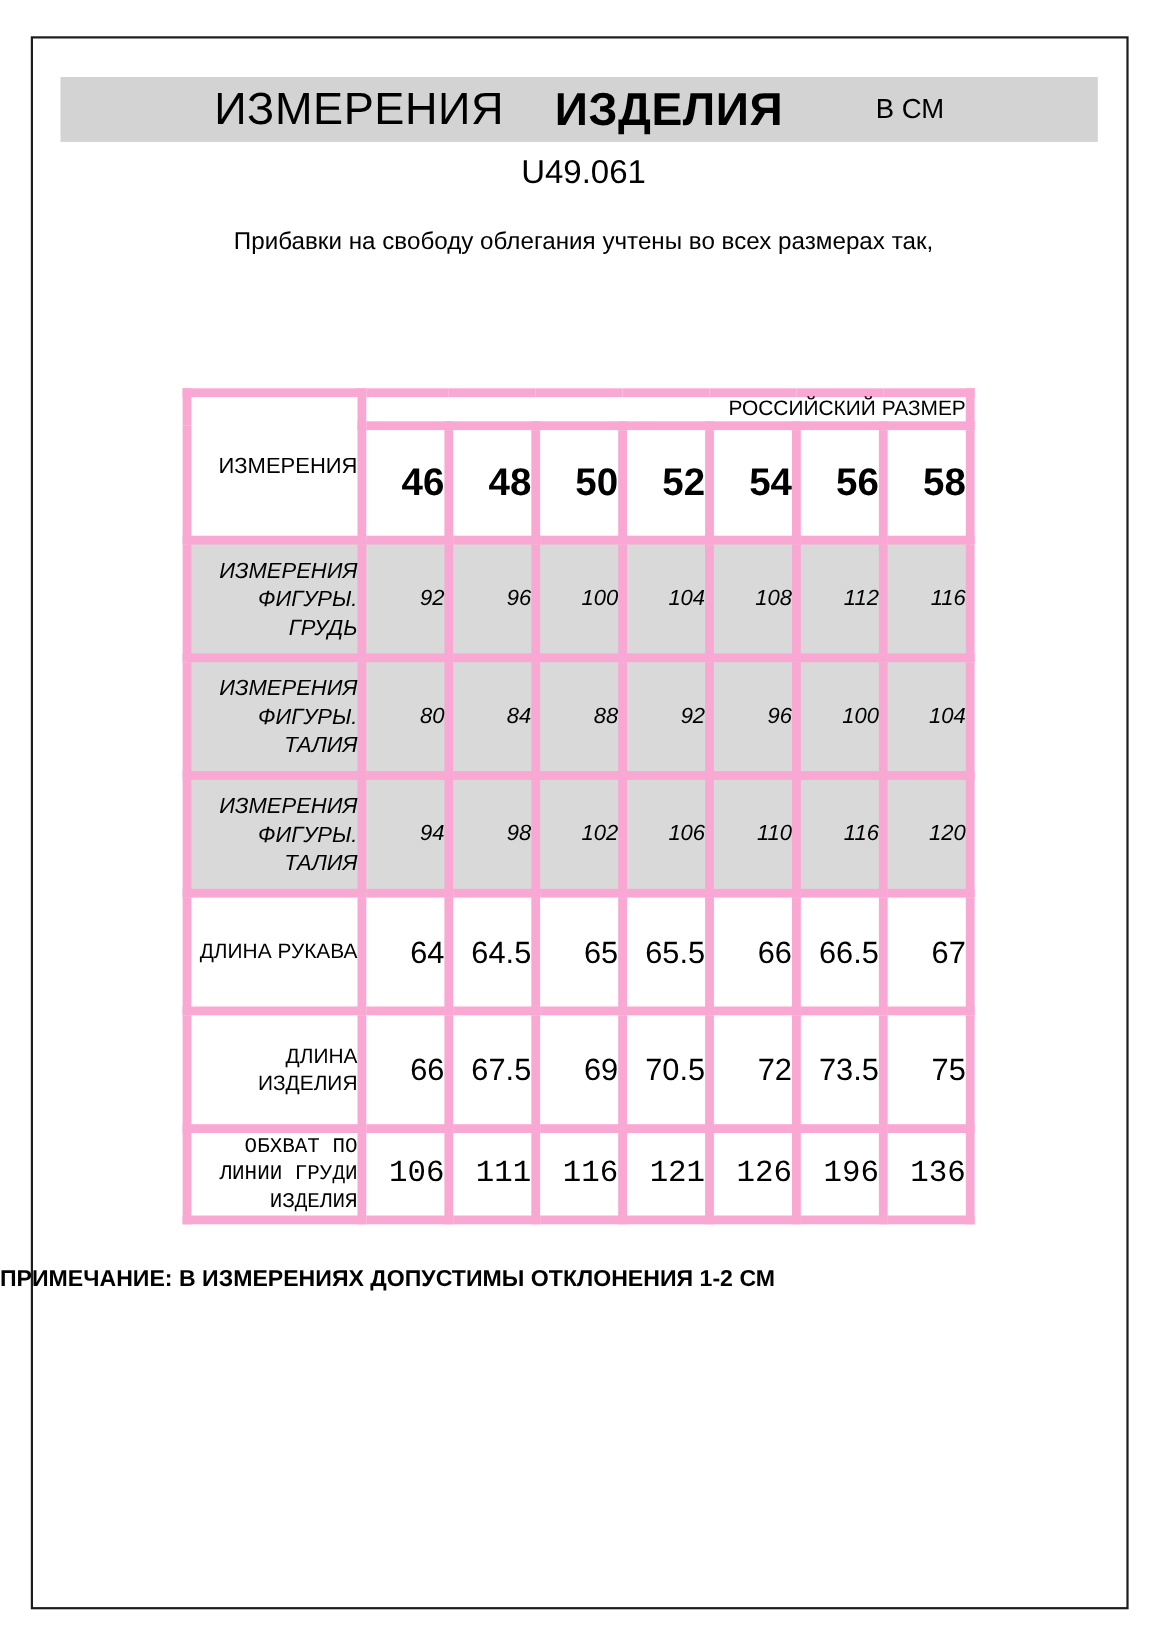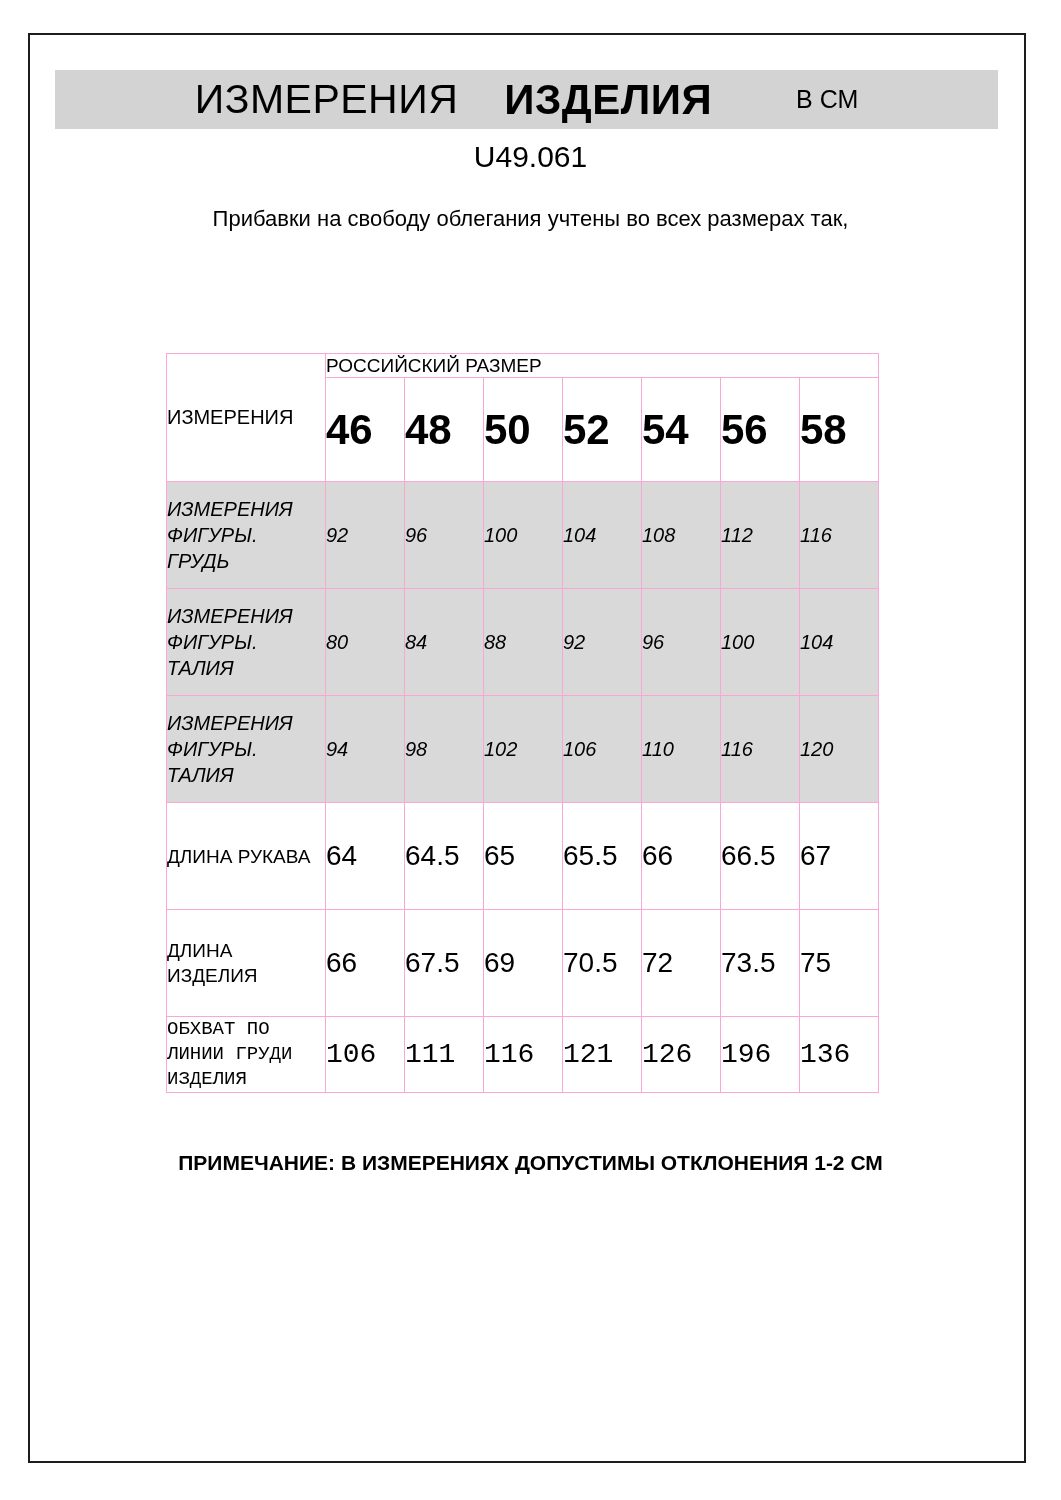--- a/index.html
+++ b/index.html
@@ -30,38 +30,38 @@
   }
   .desc {
     position:absolute; top:190px; left:0; width:100%;
     text-align:center; font-size:22px; line-height:31px; font-weight:400;margin-top:13px;
   }
   table.size-table {
     position:absolute; left:166px; top:353px;
     border-collapse:collapse; table-layout:fixed;
   }
   table.size-table td {
-    border:1px solid #f9a8d4;
-    text-align:left; vertical-align:middle;
+    border:8px solid #f9a8d4;
+    text-align:right; vertical-align:middle;
     background:#ffffff;
   }
   .c-label { width:159px; }
   .c-val   { width:79px; }
   td.c-sizehead { height:24px; font-size:19px; font-weight:400; }
-  tr.r-sizes td { height:104px; font-size:42px; font-weight:700; }
+  tr.r-sizes td { height:104px; font-size:35px; font-weight:700; }
   td.corner { font-size:20px; }
   tr.r-data td { height:107px; font-size:28px; }
   tr.r-data td.c-label { font-size:19px; line-height:25px; }
   tr.r-data.shaded td { background:#d9d9d9; }
   tr.r-data.it td { font-style:italic; font-size:20px; }
   tr.r-data.it td.c-label { font-size:20px; line-height:26px; }
   tr.r-last td { height:76px;font-family:Liberation Mono, monospace; }
   .note {
     position:absolute; top:1151px; left:0; width:100%;
-    text-align:center; font-size:21px; font-weight:700;
+    text-align:left; font-size:21px; font-weight:700;
   }
 </style>
 </head>
 <body>
 
 <div class="page-frame"></div>
 
 <div class="banner">
   <span class="w1">ИЗМЕРЕНИЯ</span>
   <span class="w2">ИЗДЕЛИЯ</span>

